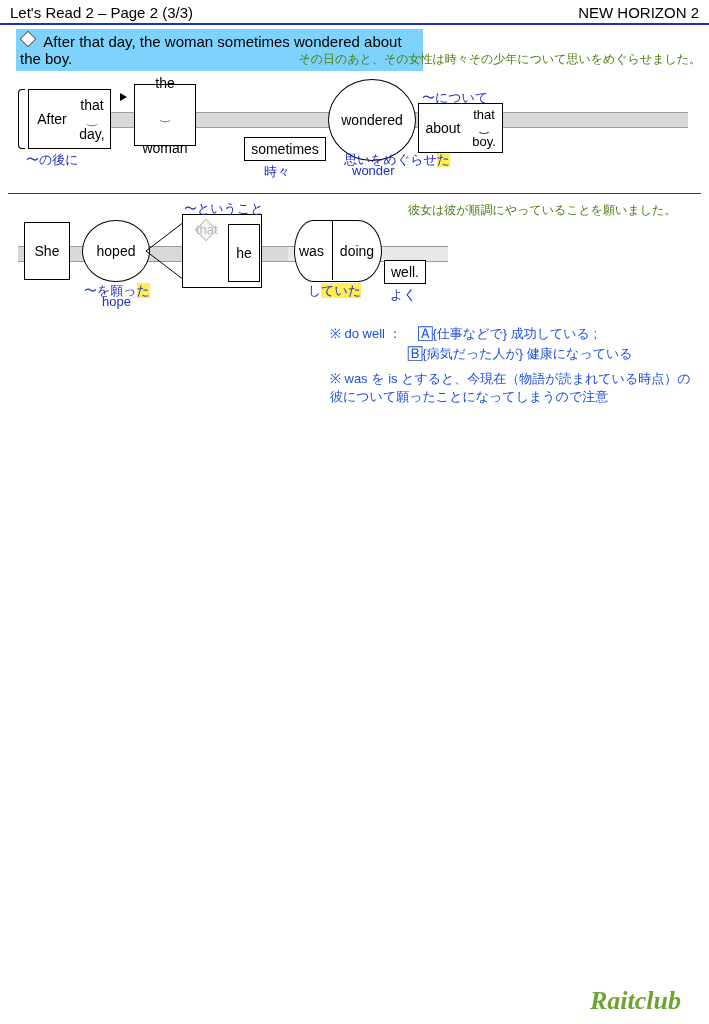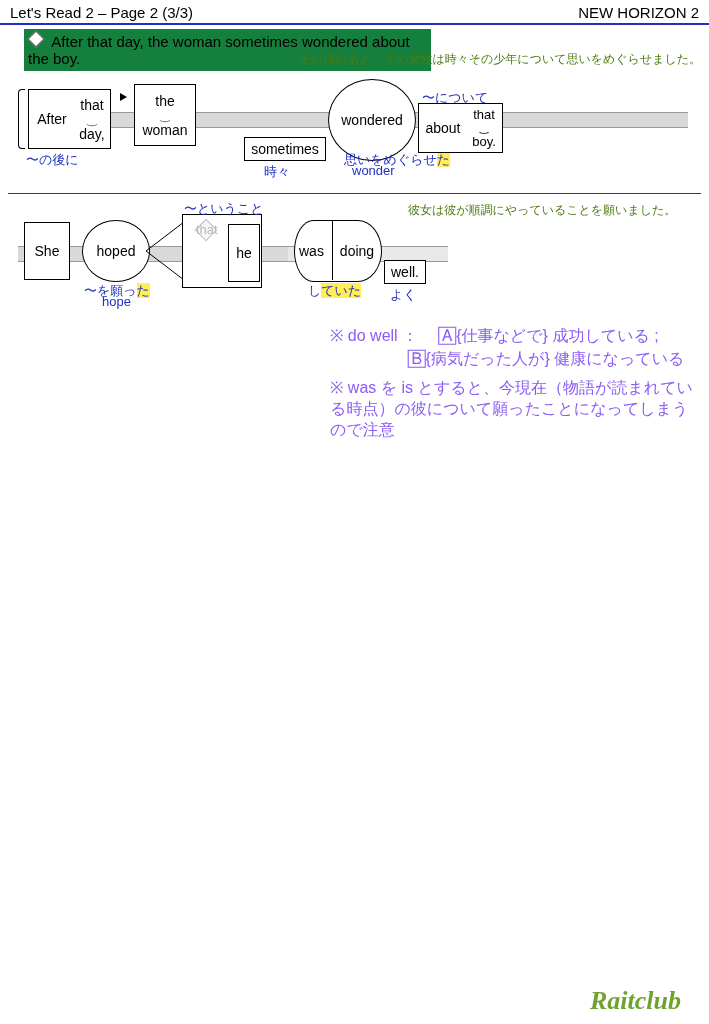--- a/index.html
+++ b/index.html
@@ -14,24 +14,24 @@
     color: #000;
   }
   .header {
     display: flex;
     justify-content: space-between;
     border-bottom: 2px solid #2030c0;
     padding: 4px 10px 2px;
     font-size: 15px;
   }
   .sentence-bar {
-    background: #15803d;
+    background: #7dd3fc;
     display: inline-block;
     padding: 4px 8px 4px 4px;
-    margin: 4px 0 2px 24px;
+    margin: 4px 0 2px 16px;
     font-size: 15px;
     max-width: 395px;
   }
   .diamond {
     display: inline-block;
     width: 10px; height: 10px;
     border: 1px solid #555;
     transform: rotate(45deg);
     margin: 0 6px 2px 2px;
     background: #fff;
@@ -83,22 +83,22 @@
     border-radius: 4px 0 0 4px;
   }
   .arrow {
     position: absolute; width: 0; height: 0;
     border-top: 4px solid transparent;
     border-bottom: 4px solid transparent;
     border-left: 7px solid #000;
   }
   .tilde { position: absolute; font-size: 10px; color: #333; }
   .footnote {
-    color: #8b5cf6;
-    font-size: 16px;
+    color: #1d4ed8;
+    font-size: 13px;
     margin: 2px 10px 2px 330px;
   }
   .footer {
     position: absolute;
     bottom: 8px; right: 28px;
     font-family: "Brush Script MT", cursive;
     font-style: italic;
     font-size: 26px;
     color: #6fa32e;
     font-weight: bold;
@@ -136,21 +136,21 @@
 
   <div class="box" style="left:56px; top:10px; width:36px; height:58px; border-left:none; flex-direction:column;">
     <span>that</span>
     <span class="tilde" style="position:static;font-size:11px;">⏝</span>
     <span>day,</span>
   </div>
   <div class="note-jp" style="left:8px; top:72px;">〜の後に</div>
 
   <div class="arrow" style="left:102px; top:14px;"></div>
 
-  <div class="box" style="left:116px; top:5px; width:60px; height:60px; flex-direction:column;">
+  <div class="box" style="left:116px; top:5px; width:60px; height:60px; flex-direction:column;gap:18px;">
     <span>the</span>
     <span class="tilde" style="position:static;font-size:11px;">⏝</span>
     <span>woman</span>
   </div>
 
   <div class="box" style="left:226px; top:58px; width:80px; height:22px;">sometimes</div>
   <div class="note-jp" style="left:246px; top:84px;">時々</div>
 
   <div class="box oval" style="left:310px; top:0px; width:86px; height:80px;">wondered</div>
   <div class="note-jp" style="left:310px; top:72px;margin-left:16px;">

